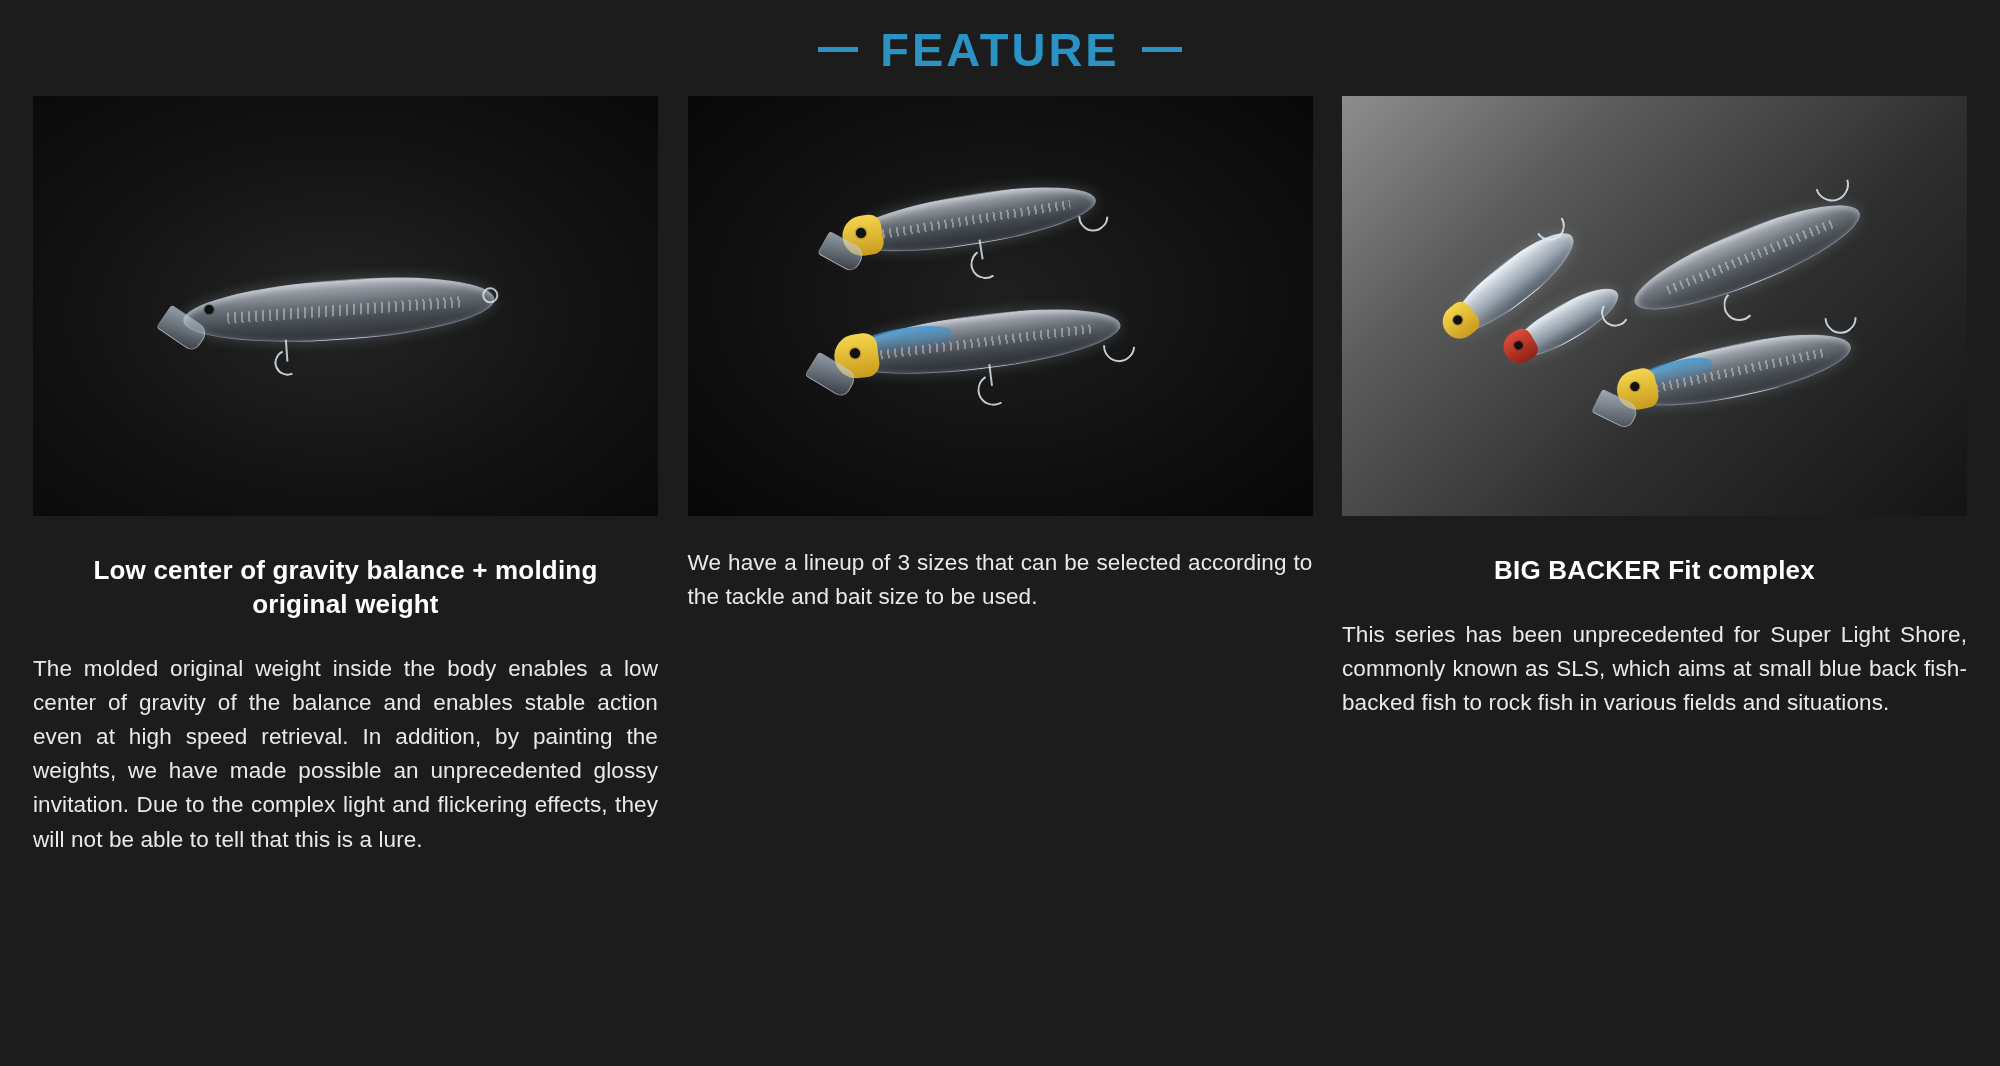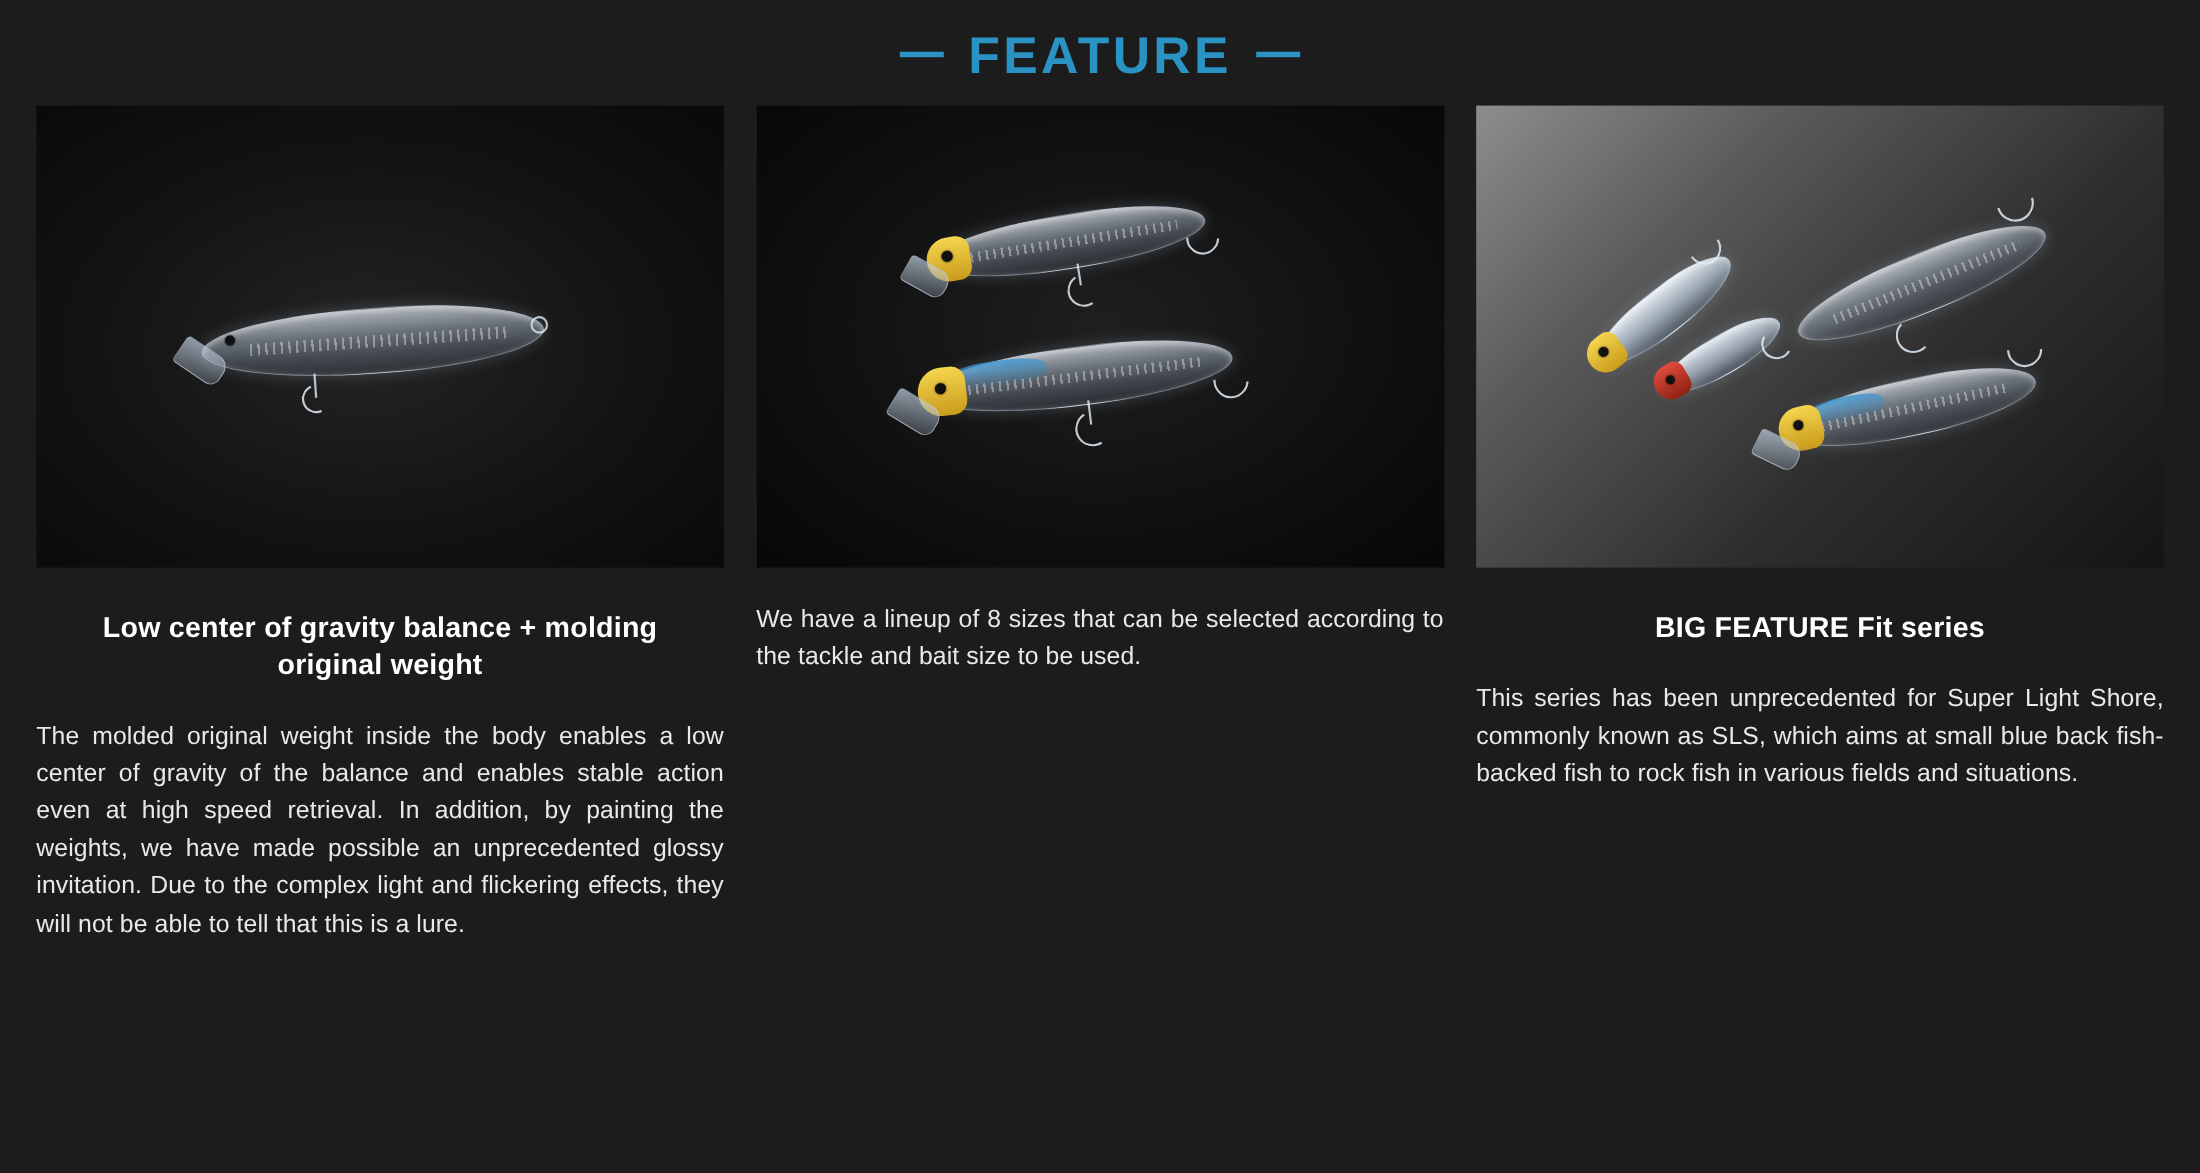--- a/index.html
+++ b/index.html
@@ -226,21 +226,21 @@
             <div class="lure-stripe"></div>
           </div>
           <div class="yellow-head" style="left:28px; top:16px; width:44px; height:44px;"></div>
           <div class="lure-eye" style="left:44px; top:30px; width:10px; height:10px;"></div>
           <div class="lure-lip" style="left:0px; top:40px; width:44px; height:26px;"></div>
           <div class="hook-stem" style="left:180px; top:62px; height:22px;"></div>
           <div class="hook" style="left:166px; top:72px; width:28px; height:28px; transform:rotate(20deg);"></div>
           <div class="hook" style="left:296px; top:44px; width:28px; height:28px; transform:rotate(-35deg);"></div>
         </div>
       </div>
-      <div class="card-body">We have a lineup of 8 sizes that can be selected according to the tackle and bait size to be used.</div>
+      <div class="card-body">We have a lineup of 3 sizes that can be selected according to the tackle and bait size to be used.</div>
     </div>
 
     <div class="col">
       <div class="thumb thumb-3">
 
         <div class="lure" style="left:88px; top:120px; width:200px; height:180px; transform:rotate(-38deg);">
           <div class="lure-body" style="left:24px; top:40px; width:150px; height:40px; background:linear-gradient(180deg,#e8eef4,#9aa6b2 55%,#4f5862);"></div>
           <div class="yellow-head" style="left:18px; top:42px; width:34px; height:34px;"></div>
           <div class="lure-eye" style="left:30px; top:52px; width:9px; height:9px;"></div>
           <div class="hook" style="left:150px; top:24px; width:26px; height:26px; transform:rotate(-40deg);"></div>
@@ -265,18 +265,18 @@
           <div class="lure-body" style="left:36px; top:30px; width:230px; height:50px;">
             <div class="blue-back"></div>
             <div class="lure-stripe"></div>
           </div>
           <div class="yellow-head" style="left:30px; top:34px; width:40px; height:40px;"></div>
           <div class="lure-eye" style="left:44px; top:46px; width:9px; height:9px;"></div>
           <div class="lure-lip" style="left:4px; top:56px; width:40px; height:24px;"></div>
           <div class="hook" style="left:248px; top:10px; width:28px; height:28px; transform:rotate(-35deg);"></div>
         </div>
       </div>
-      <div class="card-title">BIG FEATURE Fit series</div>
+      <div class="card-title">BIG BACKER Fit complex</div>
       <div class="card-body">This series has been unprecedented for Super Light Shore, commonly known as SLS, which aims at small blue back fish-backed fish to rock fish in various fields and situations.</div>
     </div>
 
   </div>
 </div>
 
 </body></html>

